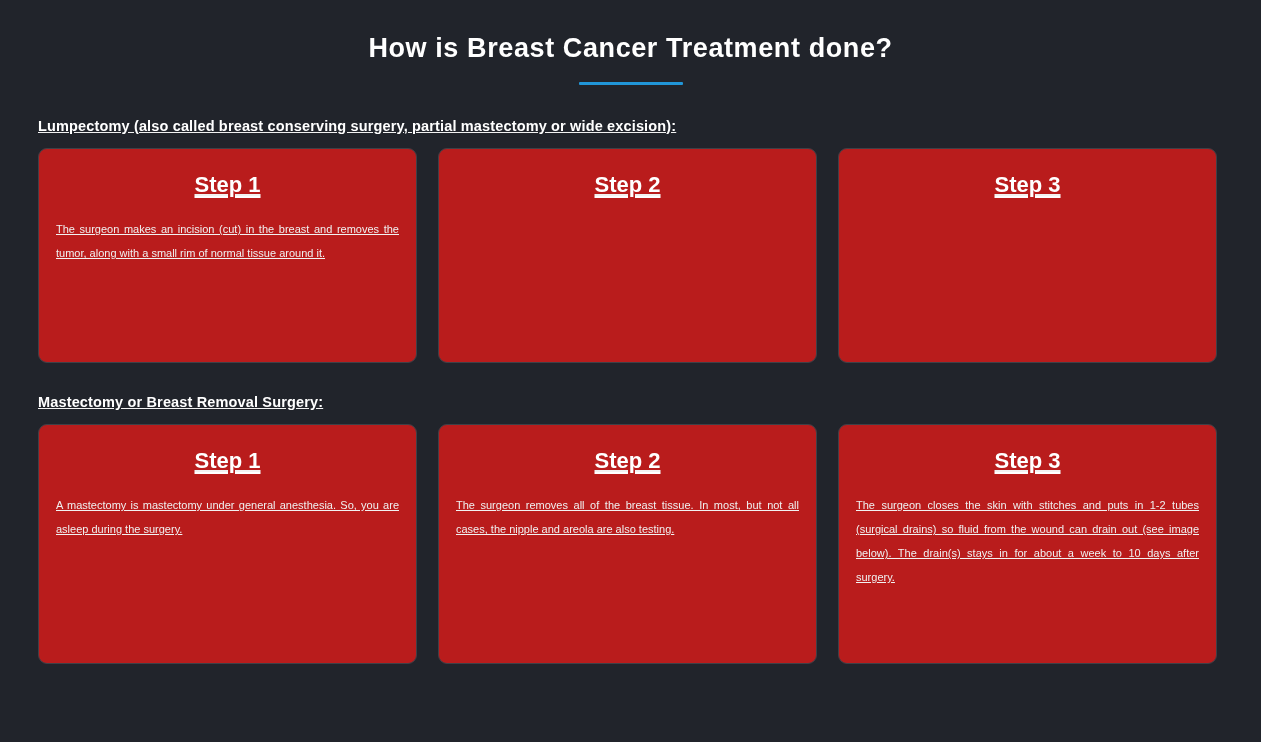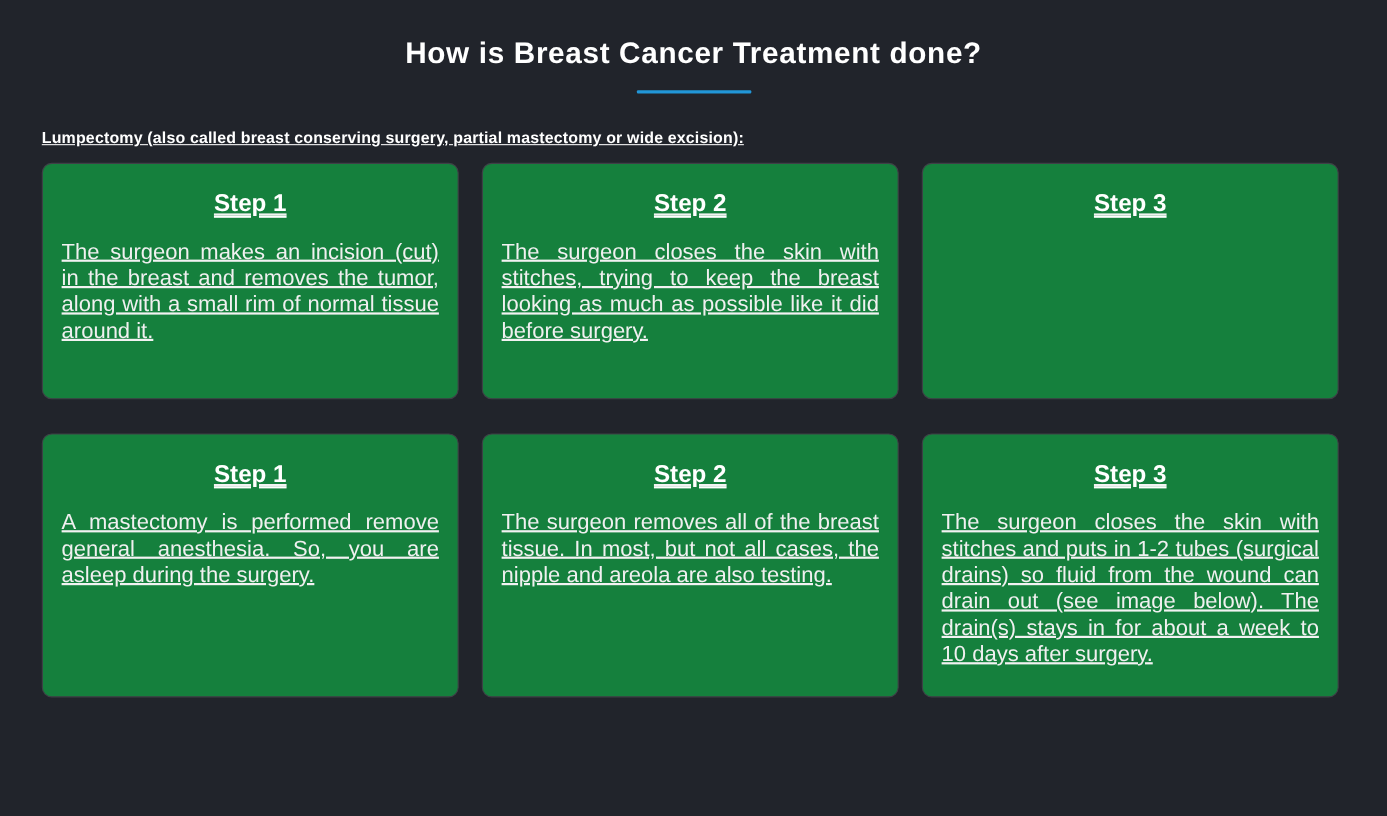--- a/index.html
+++ b/index.html
@@ -63,41 +63,41 @@
     letter-spacing: 0.15px;
   }
 
   
   .card-row {
     display: grid;
     grid-template-columns: repeat(3, 1fr);
     gap: 21px;
   }
   .step-card {
-    background: #15803d;
+    background: #b91c1c;
     border: 1px solid #3f4047;
     border-radius: 9px;
     padding: 16px 17px 18px 17px;
     box-sizing: border-box;
   }
   .row-1 .step-card { min-height: 215px; }
   .row-2 .step-card { min-height: 240px; }
 
   .step-title {
     text-align: center;
     font-size: 22px;
     font-weight: bold;
     color: #ffffff;
     text-decoration: underline;
     text-underline-offset: 4px;
     margin: 7px 0 19px 0;
     line-height: 1.2;
   }
   .step-body {
-    font-size: 20px;
+    font-size: 11px;
     line-height: 24px;
     color: #f0f0f0;
     text-align: justify;
     margin: 0;
   }
 </style>
 </head>
 <body>
 
 <div class="page">
@@ -113,36 +113,36 @@
       <h2 class="section-heading">Lumpectomy (also called breast conserving surgery, partial mastectomy or wide excision):</h2>
       <div class="card-row row-1">
 
         <div class="step-card">
           <div class="step-title">Step 1</div>
           <p class="step-body">The surgeon makes an incision (cut) in the breast and removes the tumor, along with a small rim of normal tissue around it.</p>
         </div>
 
         <div class="step-card">
           <div class="step-title">Step 2</div>
-          <p class="step-body">The surgeon closes the skin with stitches, trying to keep the breast looking as much as possible like it did before surgery.</p>
         </div>
 
         <div class="step-card">
           <div class="step-title">Step 3</div>
         </div>
 
       </div>
     </div>
 
     <div class="section">
+      <h2 class="section-heading">Mastectomy or Breast Removal Surgery:</h2>
       <div class="card-row row-2">
 
         <div class="step-card">
           <div class="step-title">Step 1</div>
-          <p class="step-body">A mastectomy is performed remove general anesthesia. So, you are asleep during the surgery.</p>
+          <p class="step-body">A mastectomy is mastectomy under general anesthesia. So, you are asleep during the surgery.</p>
         </div>
 
         <div class="step-card">
           <div class="step-title">Step 2</div>
           <p class="step-body">The surgeon removes all of the breast tissue. In most, but not all cases, the nipple and areola are also testing.</p>
         </div>
 
         <div class="step-card">
           <div class="step-title">Step 3</div>
           <p class="step-body">The surgeon closes the skin with stitches and puts in 1-2 tubes (surgical drains) so fluid from the wound can drain out (see image below). The drain(s) stays in for about a week to 10 days after surgery.</p>

